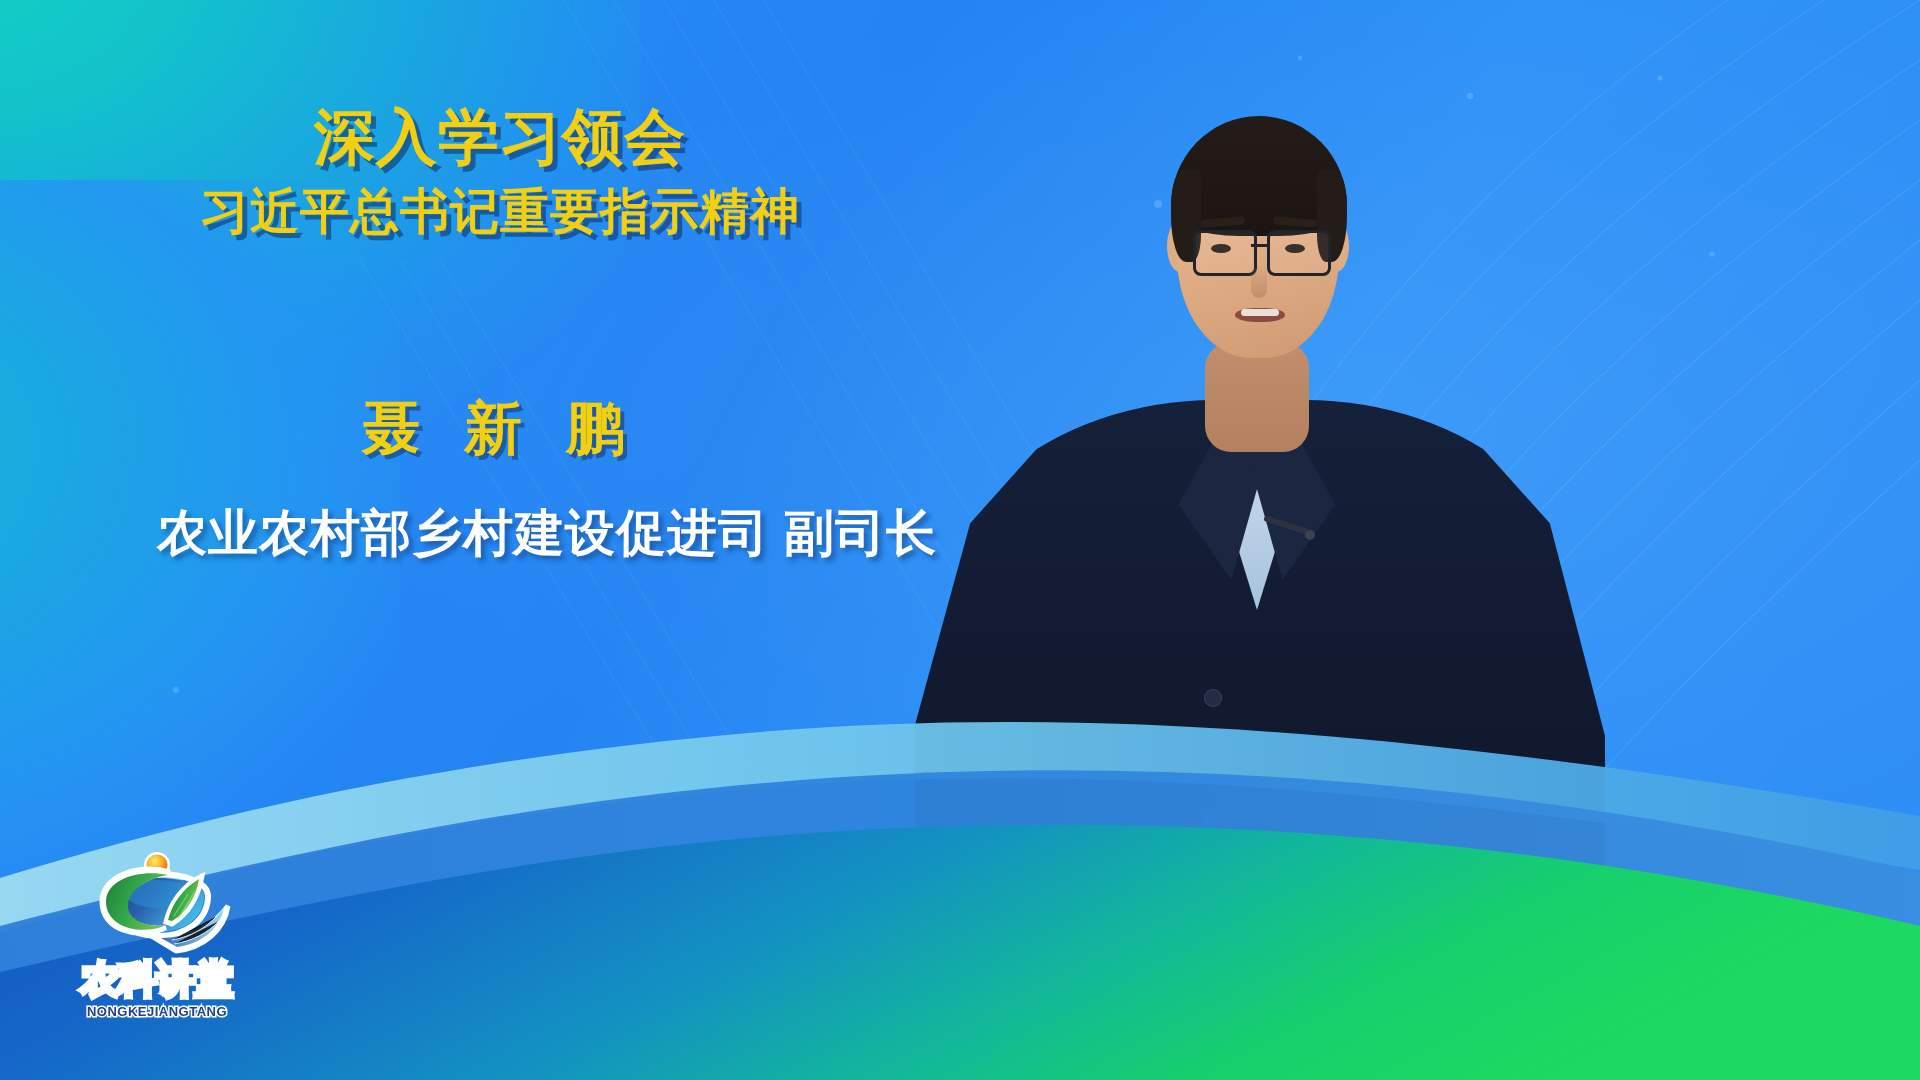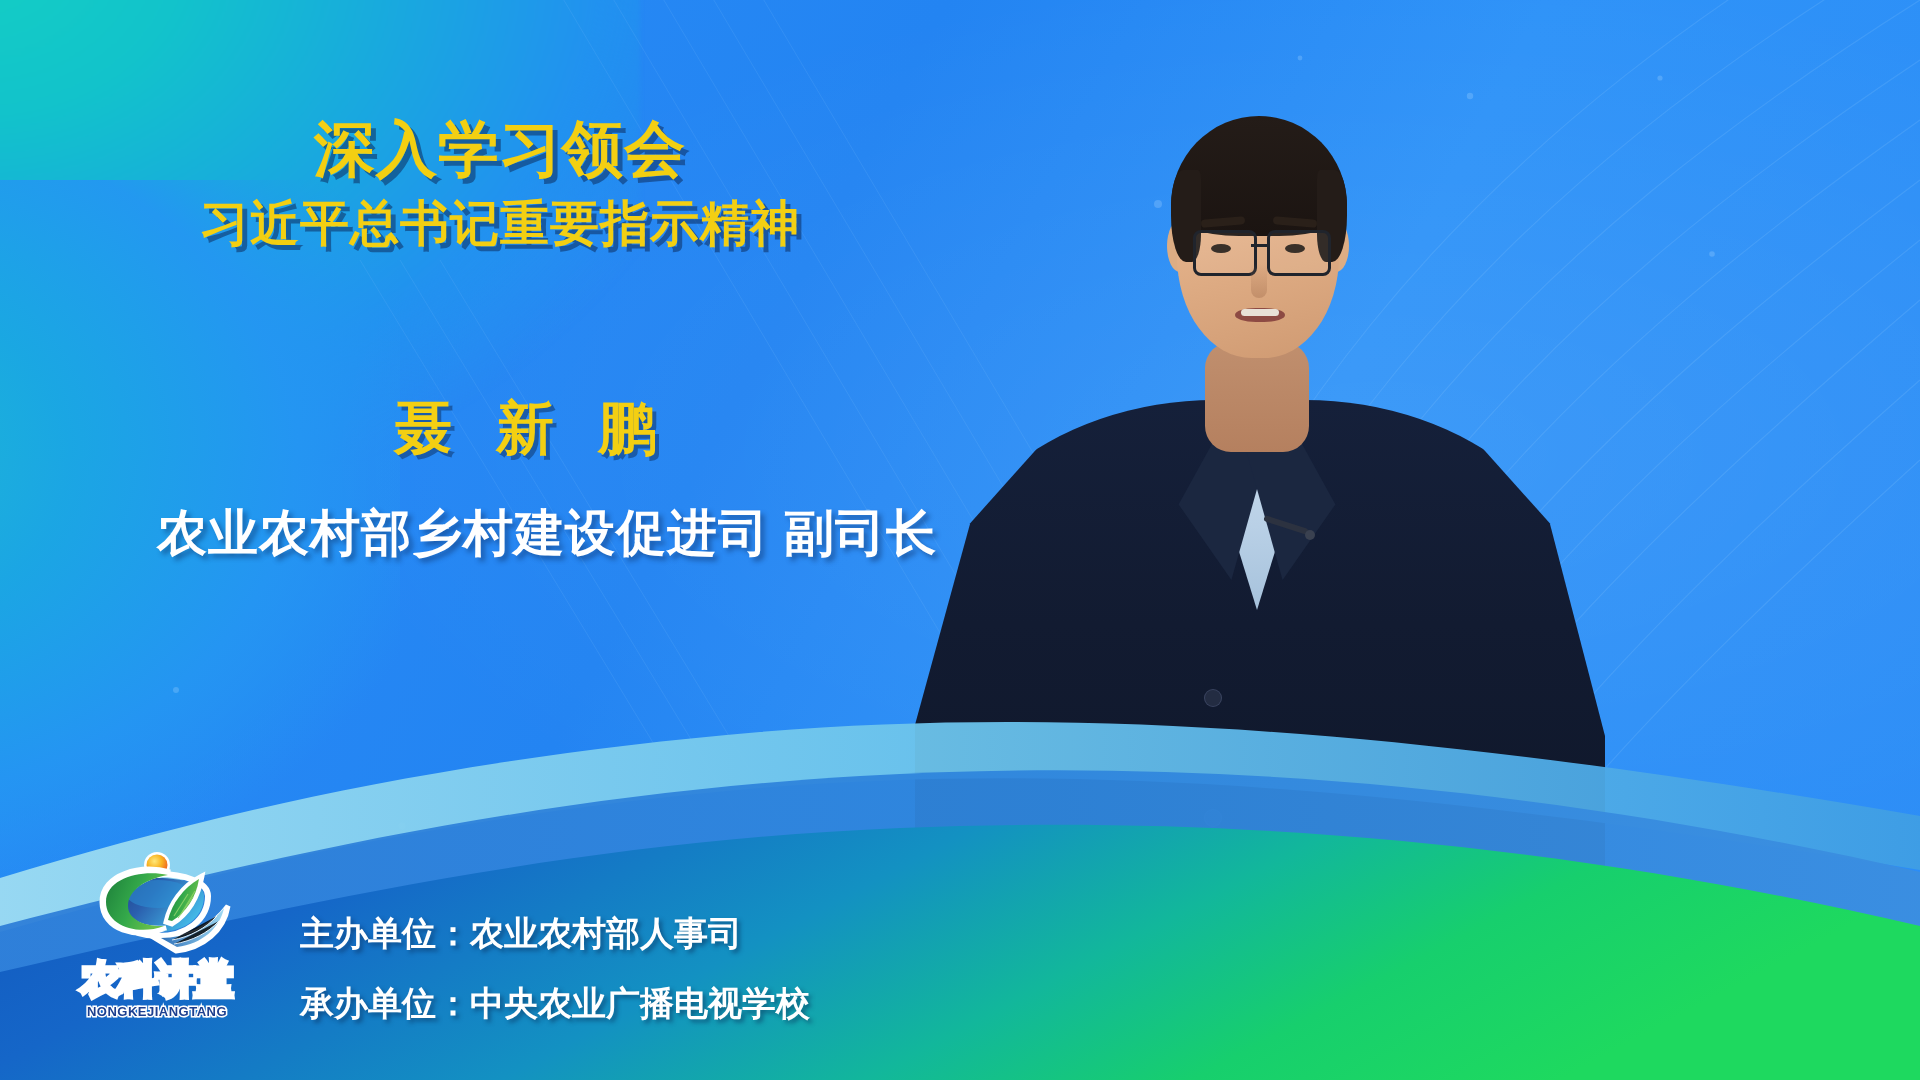--- a/index.html
+++ b/index.html
@@ -90,41 +90,40 @@
   .sp-mic{position:absolute;left:358px;top:452px;width:46px;height:6px;background:#2c3240;border-radius:3px;transform:rotate(18deg);}
   .sp-mic-dot{position:absolute;left:400px;top:460px;width:10px;height:10px;background:#3a4150;border-radius:50%;}
   .sp-btn1{position:absolute;left:300px;top:620px;width:16px;height:16px;background:#232c42;border-radius:50%;box-shadow:0 0 0 1px #3a4460;}
   .sp-btn2{position:absolute;left:300px;top:740px;width:16px;height:16px;background:#232c42;border-radius:50%;box-shadow:0 0 0 1px #3a4460;}
   .sp-chairL{position:absolute;left:104px;top:690px;width:78px;height:190px;background:#6b3a2a;border-radius:22px;opacity:.9;}
 
   
   .wave-wrap{position:absolute;left:0;bottom:0;width:1920px;height:460px;}
 
   
-  .title-block{position:absolute;left:0;top:112px;width:1000px;text-align:center;}
+  .title-block{position:absolute;left:0;top:100px;width:1000px;text-align:center;}
   .title-line{
     font-family:"Liberation Sans","DejaVu Sans",sans-serif;
     font-weight:bold;
     color:#f3cf12;
     font-size:62px;
     line-height:74px;
     letter-spacing:1px;
     text-shadow:5px 5px 0 rgba(12,46,96,.55);
     white-space:nowrap;
   }
   .title-line.l1{font-size:61px;}
   .title-line.l2{font-size:49px;}
   .title-line.l3{font-size:61px;}
 
   .speaker-name{
     position:absolute;left:0;top:390px;width:1000px;text-align:center;
     font-weight:bold;color:#f3cf12;font-size:58px;letter-spacing:14px;
     text-shadow:4px 4px 0 rgba(12,46,96,.5);
     white-space:nowrap;
-    padding-left:32px;
   }
   .speaker-role{
     position:absolute;left:0;top:500px;width:1000px;text-align:center;
     font-weight:bold;color:#ffffff;font-size:50px;letter-spacing:1px;
     text-shadow:4px 4px 5px rgba(10,40,90,.45);
     white-space:nowrap;
     padding-left:47px;
   }
 
   
@@ -314,18 +313,14 @@
       <path d="M99 90 C124 90 147 79 162 60 C158 80 140 96 115 99 Z" fill="url(#blueSw)"></path>
       <g stroke="#ffffff" stroke-width="1" opacity="0.8">
         <path d="M110 92 C128 89 144 80 155 68"></path>
         <path d="M112 96 C130 93 146 85 157 73"></path>
       </g>
     </svg>
     <div class="logo-text">农科讲堂</div>
     <div class="logo-sub">NONGKEJIANGTANG</div>
   </div>
 
-  <div class="credits">
-    <div class="credit-row">主办单位：农业农村部人事司</div>
-    <div class="credit-row">承办单位：中央农业广播电视学校</div>
-  </div>
 
 </div>
 
 </body></html>

